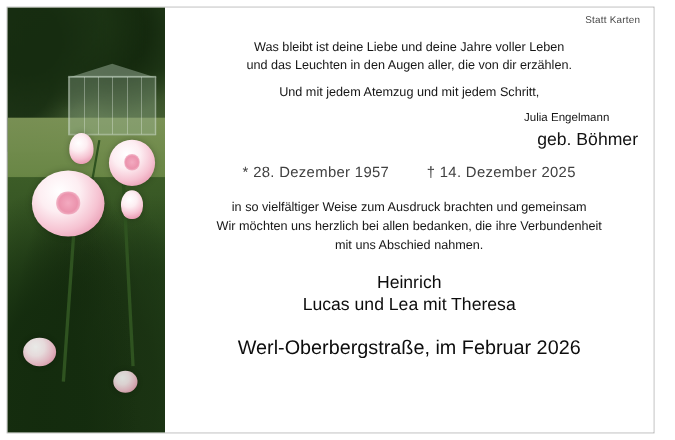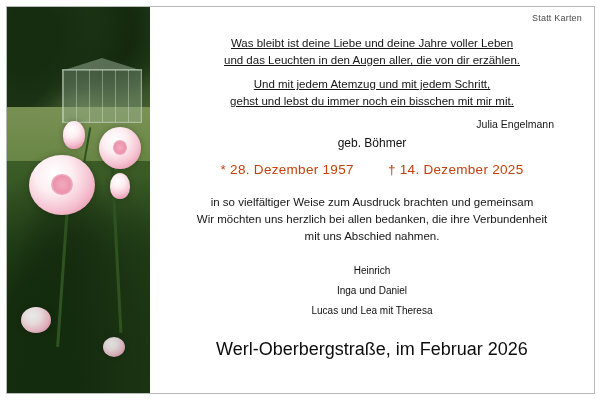--- a/index.html
+++ b/index.html
@@ -146,61 +146,61 @@
     top: 6px;
     font-size: 9px;
     color: #4a4a4a;
     letter-spacing: 0.2px;
   }
   .poem {
     margin-top: 14px;
     font-size: 11.5px;
     line-height: 17px;
     color: #161616;
-    text-decoration: underline;
   }
   .poem .ln { display: block; }
   .poem .gap { display: block; height: 7px; }
   .poem-author {
     margin-top: 8px;
     font-size: 10.5px;
     text-align: right;
     padding-right: 26px;
     color: #161616;
   }
   .name {
     margin-top: 14px;
     font-family: "DejaVu Serif", serif;
     font-style: italic;
     font-size: 25px;
     letter-spacing: 2.5px;
     color: #000000;
   }
   .maiden {
     margin-top: 6px;
-    font-size: 12px;
+    font-size: 16px;
     color: #111111;
+    text-align: right;
   }
   .dates {
     margin-top: 12px;
     font-size: 13.5px;
-    color: #c2410c;
+    color: #404040;
     letter-spacing: 0.3px;
   }
   .dates .sep { display: inline-block; width: 26px; }
   .thanks {
     margin-top: 17px;
     font-size: 11.5px;
     line-height: 17px;
     color: #161616;
   }
   .thanks .ln { display: block; }
   .family {
     margin-top: 16px;
-    font-size: 10px;
+    font-size: 16px;
     line-height: 20px;
     color: #0d0d0d;
   }
   .family .ln { display: block; }
   .place {
     margin-top: 18px;
     font-size: 18px;
     color: #0d0d0d;
   }
 </style>
@@ -235,41 +235,39 @@
   </div>
 
   <div class="content">
     <div class="watermark">Statt Karten</div>
 
     <div class="poem">
       <span class="ln">Was bleibt ist deine Liebe und deine Jahre voller Leben</span>
       <span class="ln">und das Leuchten in den Augen aller, die von dir erzählen.</span>
       <span class="gap"></span>
       <span class="ln">Und mit jedem Atemzug und mit jedem Schritt,</span>
-      <span class="ln">gehst und lebst du immer noch ein bisschen mit mir mit.</span>
     </div>
 
     <div class="poem-author">Julia Engelmann</div>
 
     <div class="maiden">geb. Böhmer</div>
 
     <div class="dates">
       <span>* 28. Dezember 1957</span>
       <span class="sep"></span>
       <span>† 14. Dezember 2025</span>
     </div>
 
     <div class="thanks">
       <span class="ln">in so vielfältiger Weise zum Ausdruck brachten und gemeinsam</span>
       <span class="ln">Wir möchten uns herzlich bei allen bedanken, die ihre Verbundenheit</span>
       <span class="ln">mit uns Abschied nahmen.</span>
     </div>
 
     <div class="family">
       <span class="ln">Heinrich</span>
-      <span class="ln">Inga und Daniel</span>
       <span class="ln">Lucas und Lea mit Theresa</span>
     </div>
 
     <div class="place">Werl-Oberbergstraße, im Februar 2026</div>
 
   </div>
 </div>
 
 </body></html>

